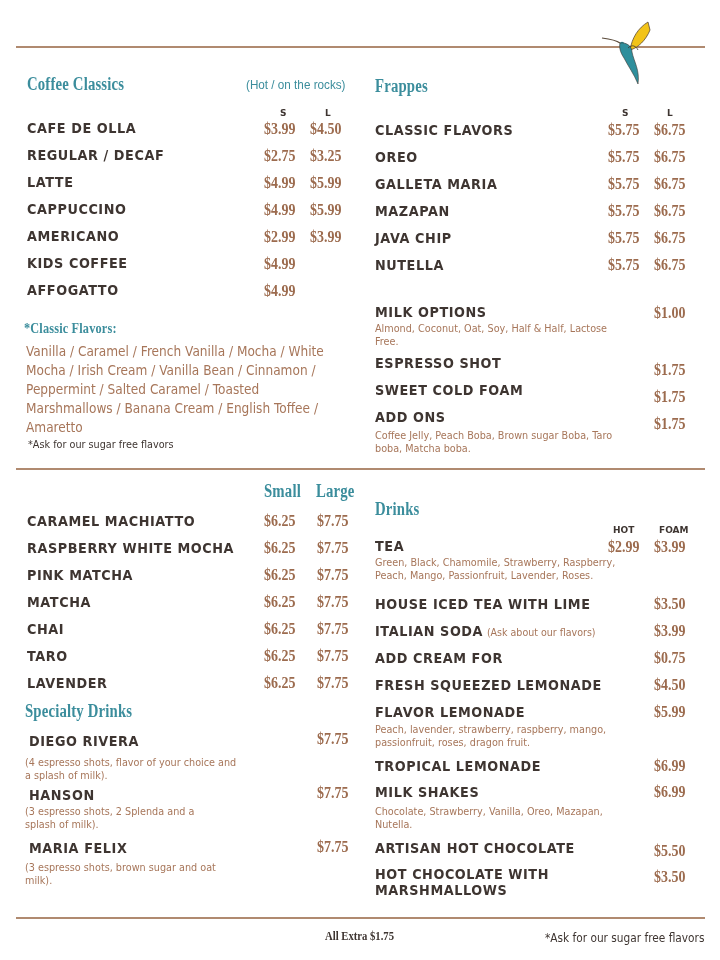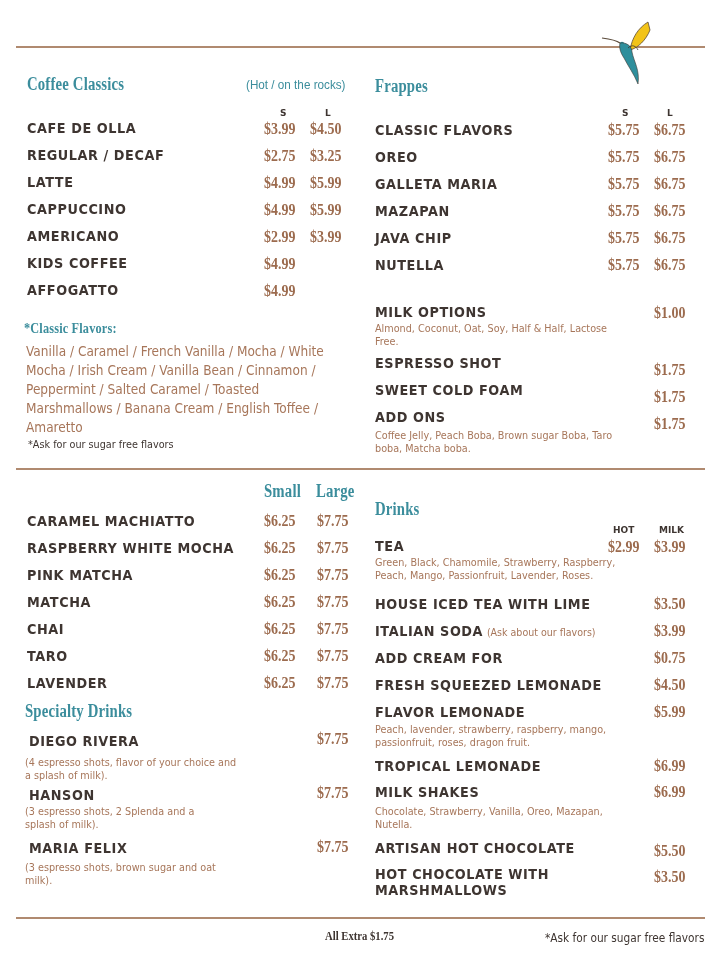--- a/index.html
+++ b/index.html
@@ -158,21 +158,21 @@
   <div class="price" style="left:317px; top:783px;">$7.75</div>
   <div class="desc" style="left:25px; top:805px; width:210px;">(3 espresso shots, 2 Splenda and a splash of milk).</div>
 
   <div class="item" style="left:29px; top:840px;">MARIA FELIX</div>
   <div class="price" style="left:317px; top:837px;">$7.75</div>
   <div class="desc" style="left:25px; top:861px; width:230px;">(3 espresso shots, brown sugar and oat milk).</div>
 </div>
 
 <div class="heading" style="left:375px; top:499px;">Drinks</div>
 <div class="sizehdr" style="left:613px; top:525px;">HOT</div>
-<div class="sizehdr" style="left:659px; top:525px;">MILK</div>
+<div class="sizehdr" style="left:659px; top:525px;">FOAM</div>
 
 <div class="item" style="left:375px; top:538px;">TEA</div>
 <div class="price" style="left:608px; top:537px;">$2.99</div>
 <div class="price" style="left:654px; top:537px;">$3.99</div>
 <div class="desc" style="left:375px; top:556px; width:280px;">Green, Black, Chamomile, Strawberry, Raspberry, Peach, Mango, Passionfruit, Lavender, Roses.</div>
 
 <div>
   <div class="item" style="left:375px; top:596px;"><span>HOUSE ICED TEA WITH LIME</span></div>
   <div class="price" style="left:654px; top:594px;">$3.50</div>
 

